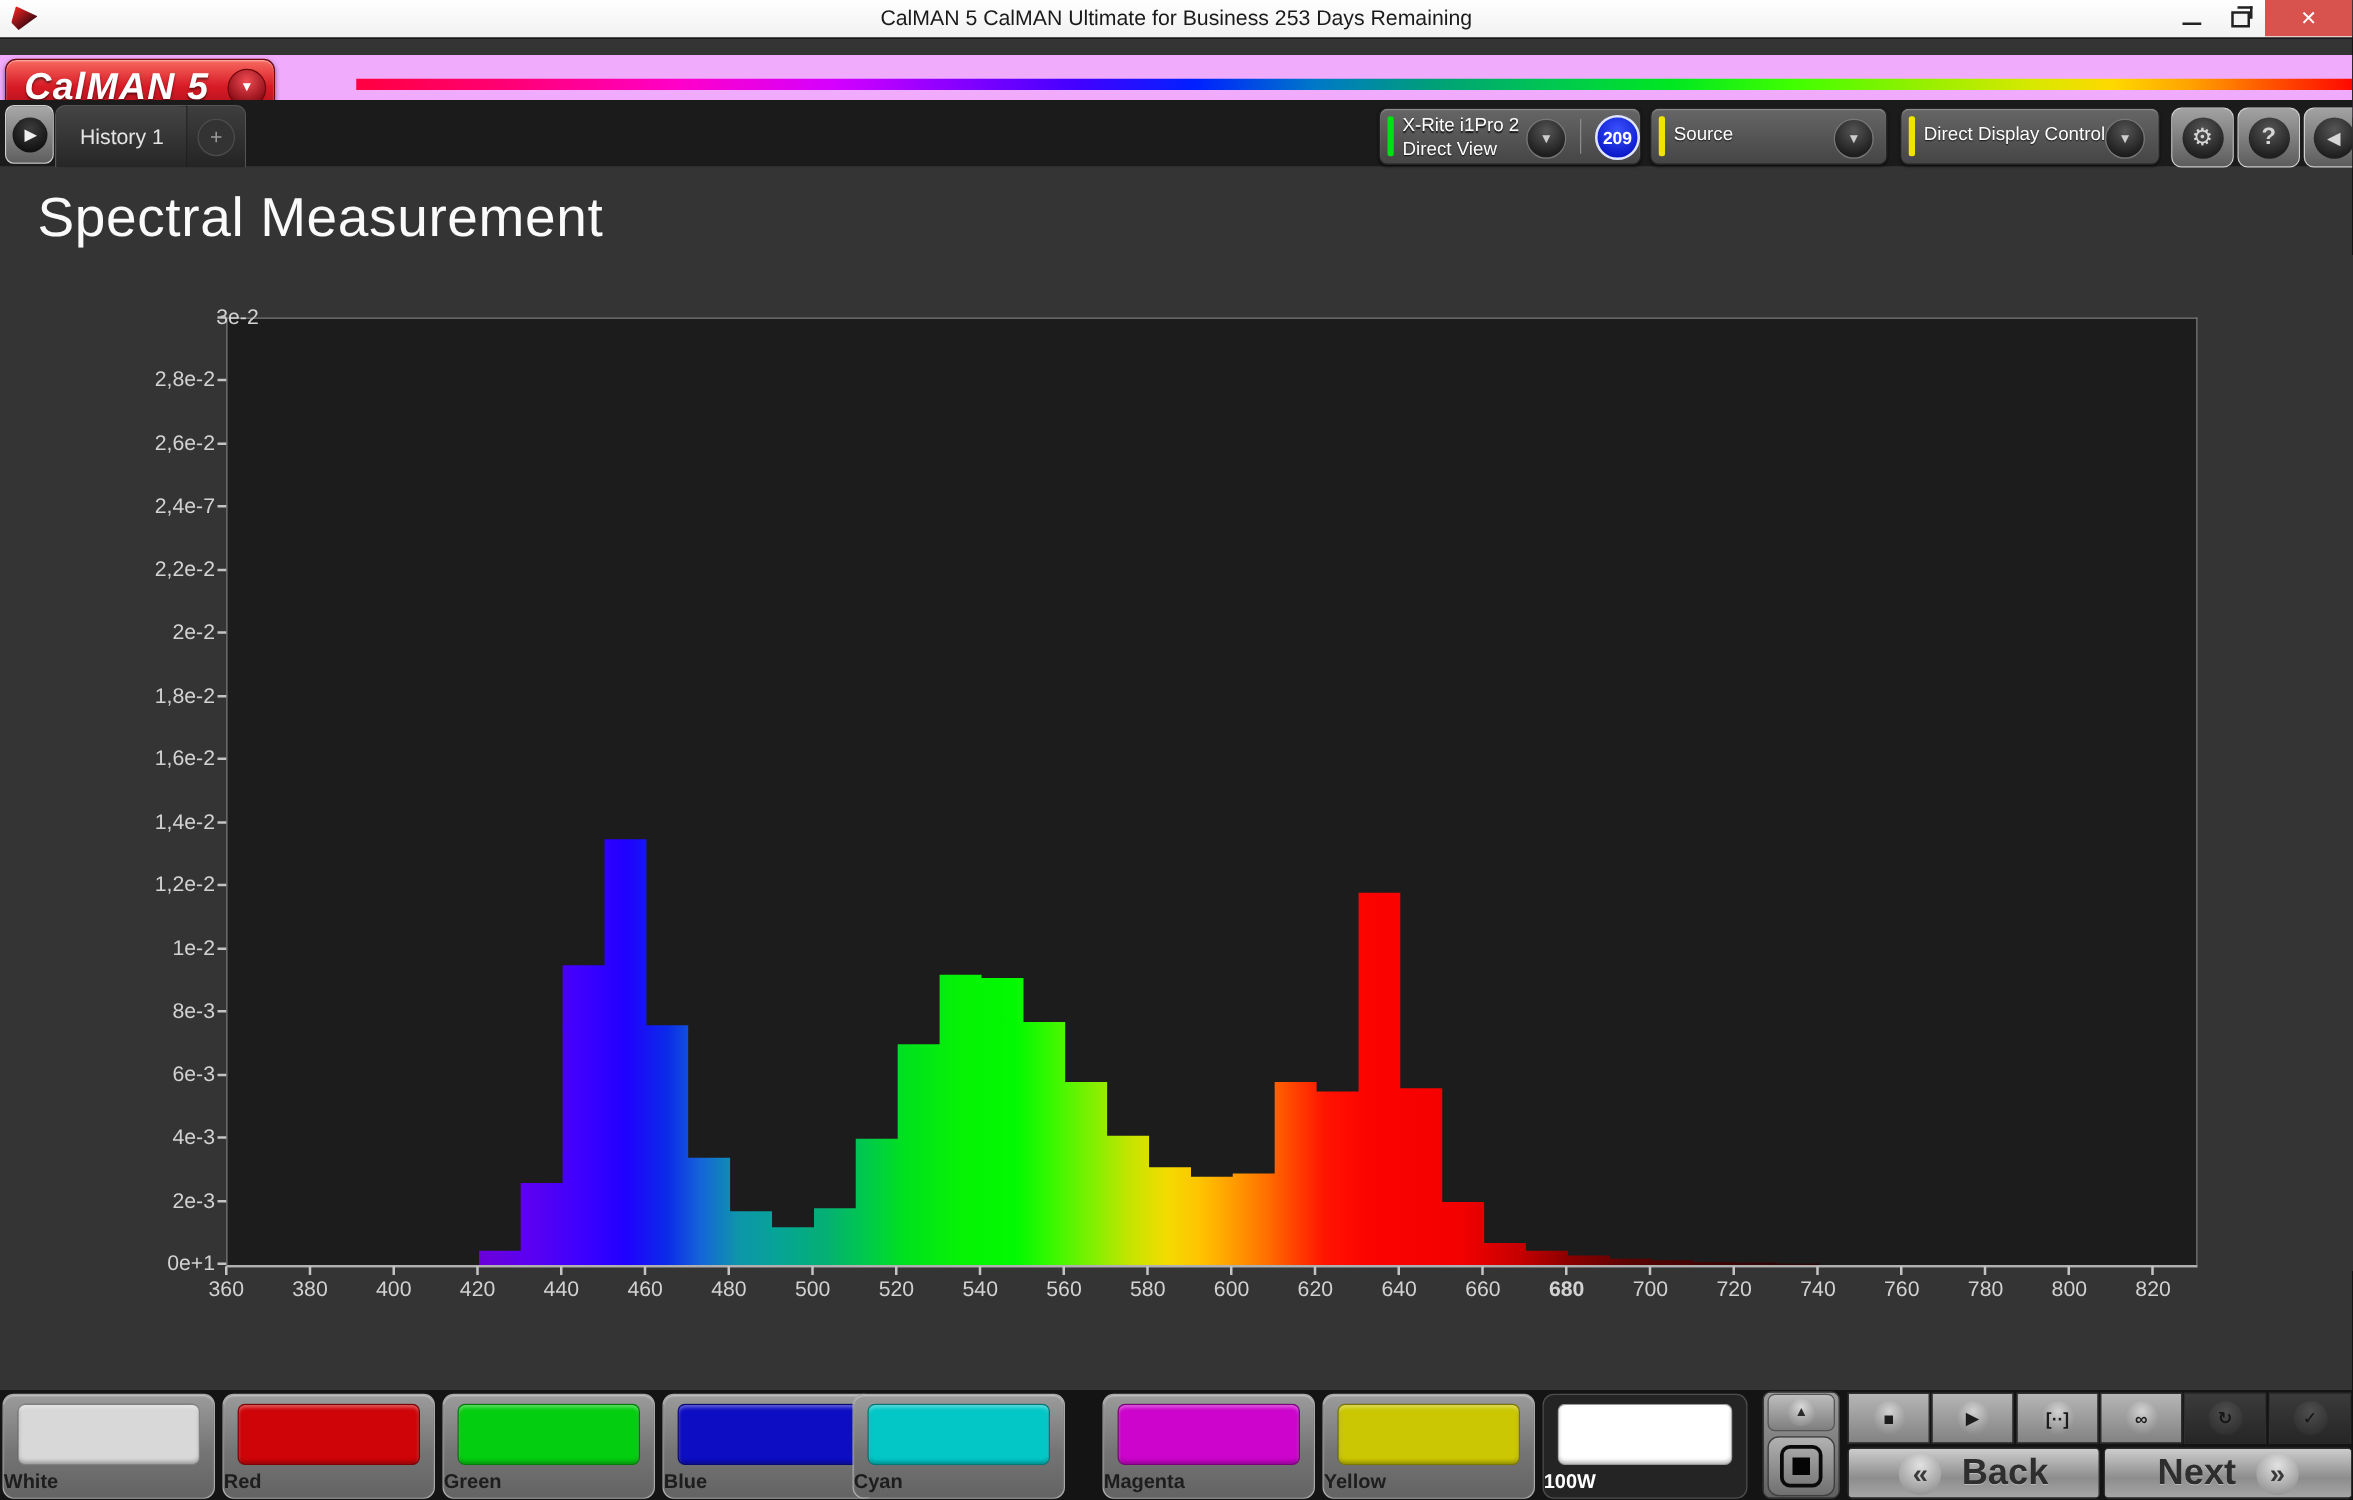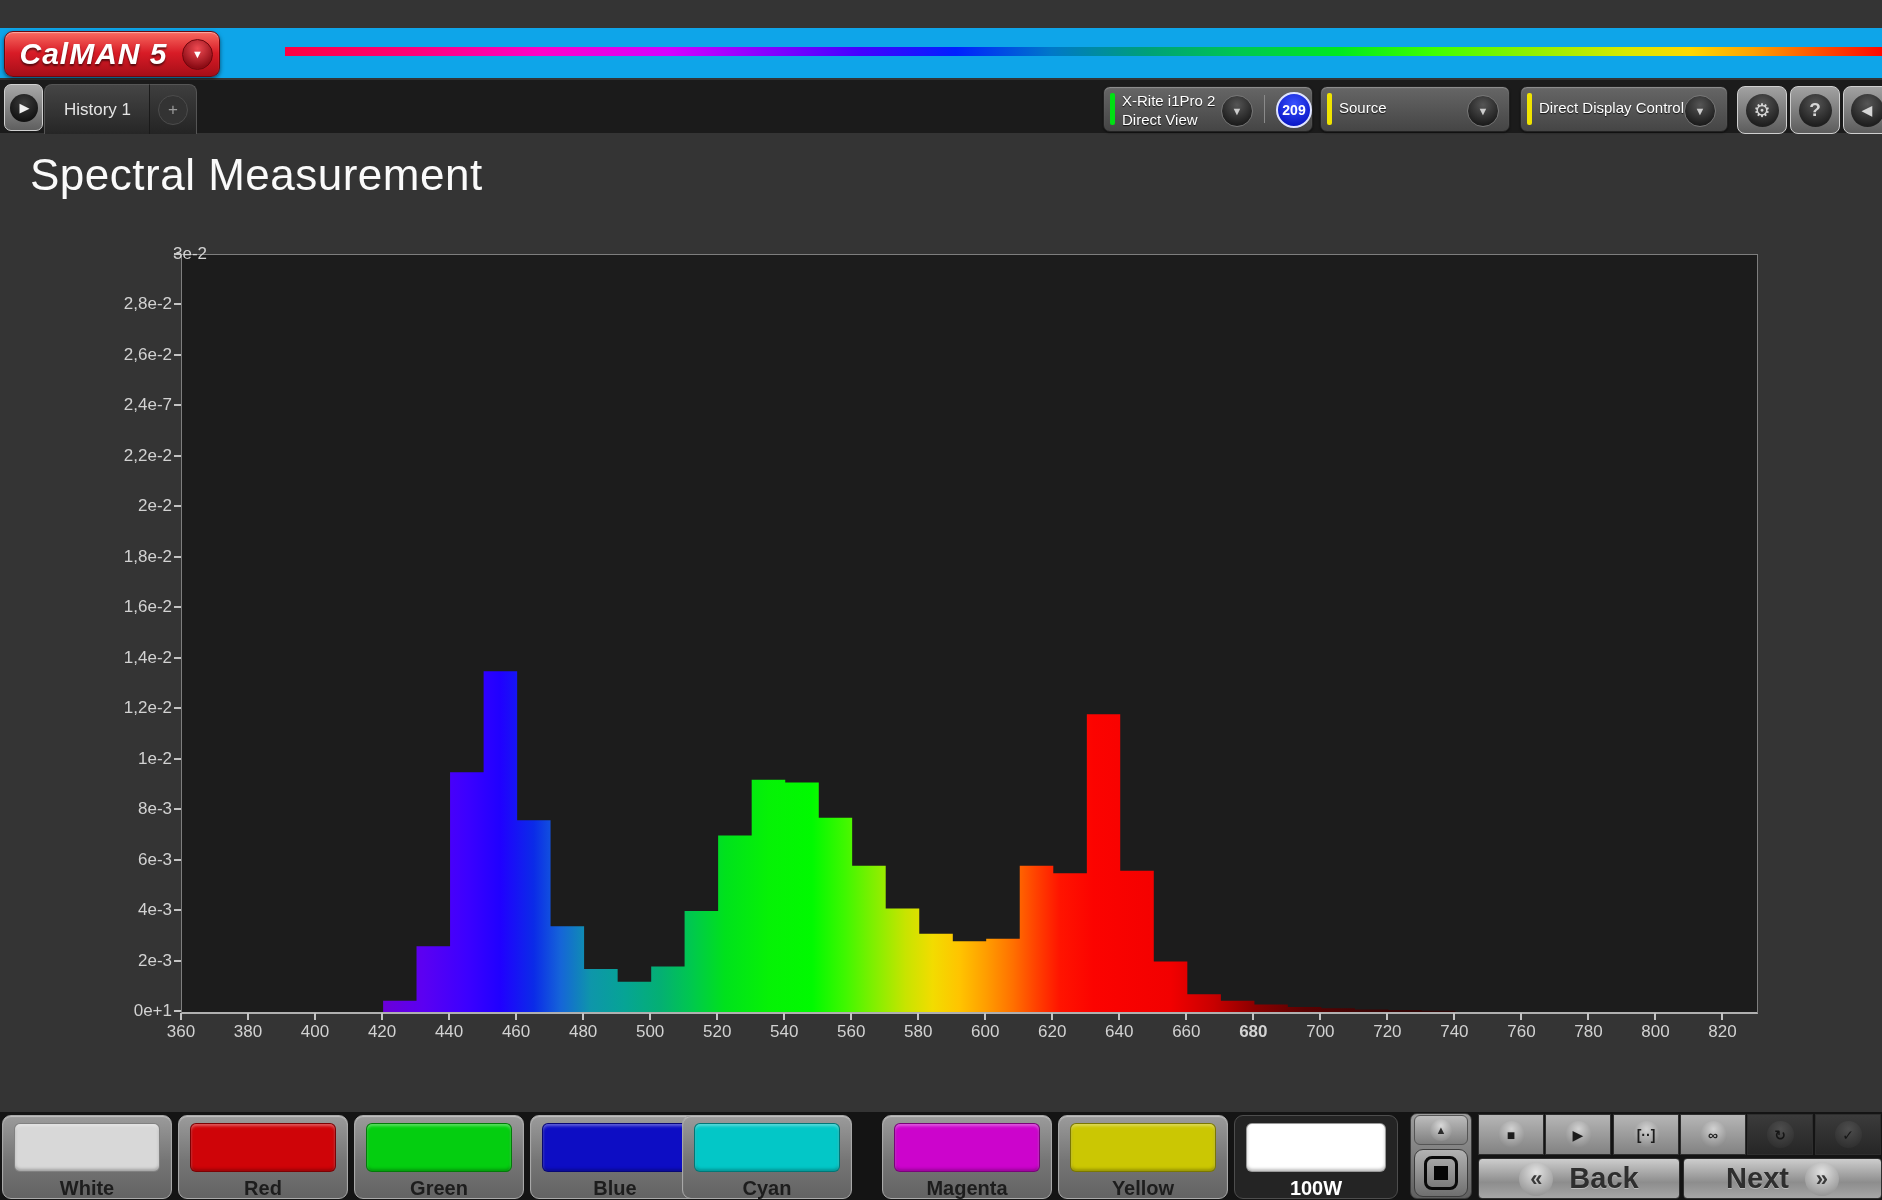--- a/index.html
+++ b/index.html
@@ -17,21 +17,21 @@
   .btn-min{left:1733px;width:40px;}
   .btn-min .dash{width:15px;height:2px;background:#222;margin-top:9px;}
   .btn-restore{left:1773px;width:38px;}
   .restore-glyph{position:relative;width:11px;height:9px;border:2px solid #222;background:#f5f5f5;margin-top:2px;}
   .restore-glyph:before{content:"";position:absolute;left:3px;top:-6px;width:10px;height:8px;
             border:2px solid #222;border-bottom:none;border-left:none;}
   .btn-close{left:1812px;width:70px;background:#d9534e;}
   .btn-close span{color:#fff;font-size:16px;}
 
   
-  .header{position:absolute;left:0;top:28px;width:100%;height:50px;background:#0ea5e9;}
+  .header{position:absolute;left:0;top:44px;width:100%;height:50px;background:#f0abfc;}
   .logo{position:absolute;left:4px;top:3px;width:214px;height:44px;border-radius:9px;
         background:linear-gradient(#f86a60 0%,#d81b26 48%,#a60e18 100%);
         border:1px solid #6e080e;box-shadow:0 2px 4px rgba(0,0,0,.55), inset 0 1px 1px rgba(255,255,255,.45);
         display:flex;align-items:center;cursor:pointer;}
   .logo-text{flex:1;text-align:center;color:#fff;font-size:30px;font-weight:bold;font-style:italic;
         letter-spacing:1px;text-shadow:0 2px 2px rgba(0,0,0,.55);}
   .logo-dd{width:29px;height:29px;margin-right:6px;border-radius:50%;flex:0 0 auto;
         background:radial-gradient(circle at 50% 30%,#ef4a52,#8c0c15 75%);
         border:1px solid #70070d;display:flex;align-items:center;justify-content:center;}
   .logo-dd span{color:#fff;font-size:11px;}
@@ -103,21 +103,21 @@
   .xtick-mark{position:absolute;top:1013px;width:2px;height:7px;background:#c4c4c4;}
 
   
   .toolbar{position:absolute;left:0;top:1112px;width:100%;height:88px;background:#141414;}
   .patch{position:absolute;top:3px;width:170px;height:84px;border-radius:9px;box-sizing:border-box;
         background:linear-gradient(#9b9b9b,#757575 55%,#636363);border:1px solid #a8a8a8;
         box-shadow:inset 0 1px 1px rgba(255,255,255,.4);cursor:pointer;}
   .patch.selected{background:#242424;border:1px solid #4d4d4d;box-shadow:none;}
   .swatch{margin:7px 11px 0 11px;height:47px;border-radius:6px;border:1px solid rgba(0,0,0,.4);
         box-shadow:inset 0 2px 3px rgba(255,255,255,.35), inset 0 -2px 3px rgba(0,0,0,.25);}
-  .patch-label{margin-top:5px;text-align:center;font-size:20px;font-weight:bold;color:#1d1d1d;}
+  .patch-label{margin-top:5px;font-size:16px;font-weight:bold;color:#1d1d1d;}
   .patch.selected .patch-label{color:#fff;}
 
   .cluster{position:absolute;left:1410px;top:1px;width:62px;height:86px;border-radius:7px;
         background:linear-gradient(#9c9c9c,#606060);border:1px solid #3a3a3a;box-sizing:border-box;}
   .up-btn{position:absolute;left:1414px;top:3px;width:54px;height:30px;border-radius:6px;
         background:linear-gradient(#bdbdbd,#7e7e7e);border:1px solid #555;box-sizing:border-box;
         display:flex;align-items:center;justify-content:center;cursor:pointer;}
   .up-btn .circle-sm{width:22px;height:22px;border-radius:50%;background:radial-gradient(circle at 50% 30%,#d9d9d9,#8f8f8f 80%);
         display:flex;align-items:center;justify-content:center;color:#2a2a2a;font-size:11px;}
   .stopbig-btn{position:absolute;left:1414px;top:37px;width:54px;height:48px;border-radius:9px;
@@ -144,20 +144,33 @@
         background:radial-gradient(circle at 50% 30%,#e2e2e2,#979797 80%);
         display:flex;align-items:center;justify-content:center;color:#3a3a3a;font-size:22px;font-weight:bold;}
   .back-btn{left:1478px;width:202px;}
   .next-btn{left:1683px;width:199px;}
 </style>
 </head>
 <body>
 
 <div class="screen">
 
+  <div class="titlebar">
+    <div class="app-icon"></div>
+    <div class="titlebar-text">CalMAN 5 CalMAN Ultimate for Business 253 Days Remaining</div>
+    <div class="win-btn btn-min">
+      <div class="dash"></div>
+    </div>
+    <div class="win-btn btn-restore">
+      <div class="restore-glyph"></div>
+    </div>
+    <div class="win-btn btn-close">
+      <span>✕</span>
+    </div>
+  </div>
 
   <div class="header">
     <div class="logo">
       <div class="logo-text">CalMAN 5</div>
       <div class="logo-dd">
         <span>▼</span>
       </div>
     </div>
     <div class="rainbow" style="background: linear-gradient(to right, rgb(255, 0, 64) 0%, rgb(255, 0, 120) 8%, rgb(255, 0, 200) 16%, rgb(212, 0, 255) 24%, rgb(136, 0, 255) 30%, rgb(68, 0, 255) 36%, rgb(0, 32, 255) 42%, rgb(0, 120, 200) 48%, rgb(0, 160, 120) 54%, rgb(0, 200, 80) 60%, rgb(0, 232, 32) 66%, rgb(64, 255, 0) 72%, rgb(144, 240, 0) 78%, rgb(216, 232, 0) 84%, rgb(255, 216, 0) 88%, rgb(255, 160, 0) 92%, rgb(255, 80, 0) 96%, rgb(255, 8, 0) 100%);"></div>
   </div>

